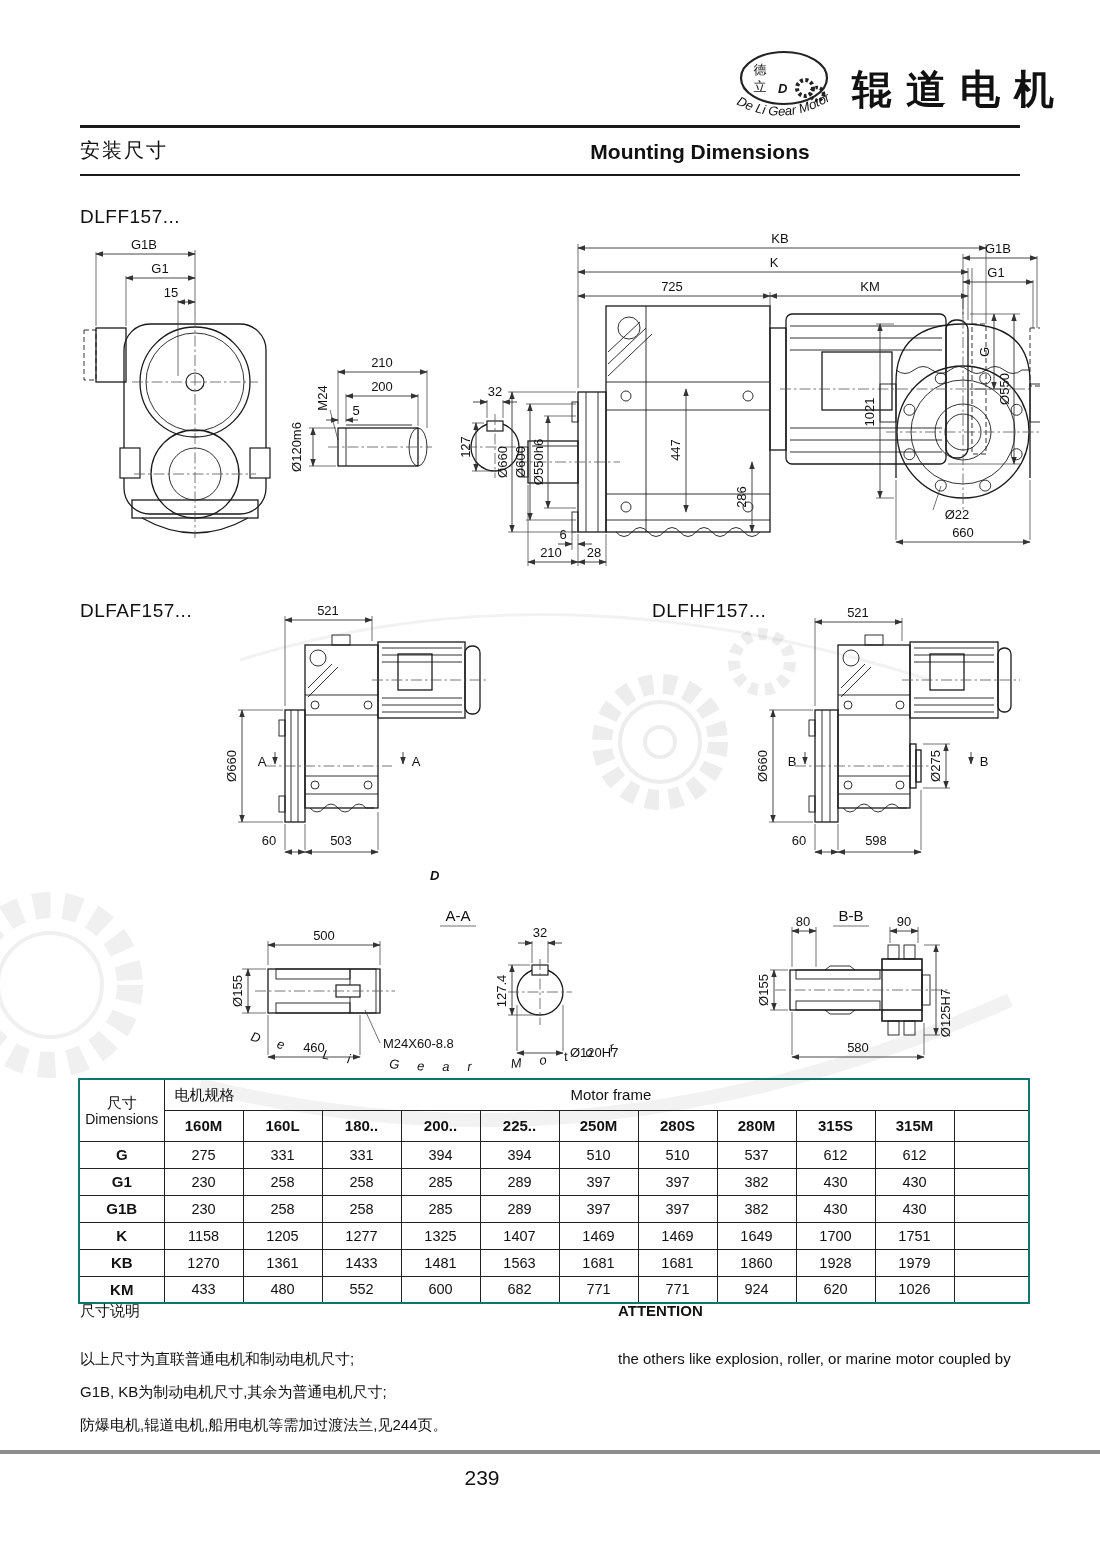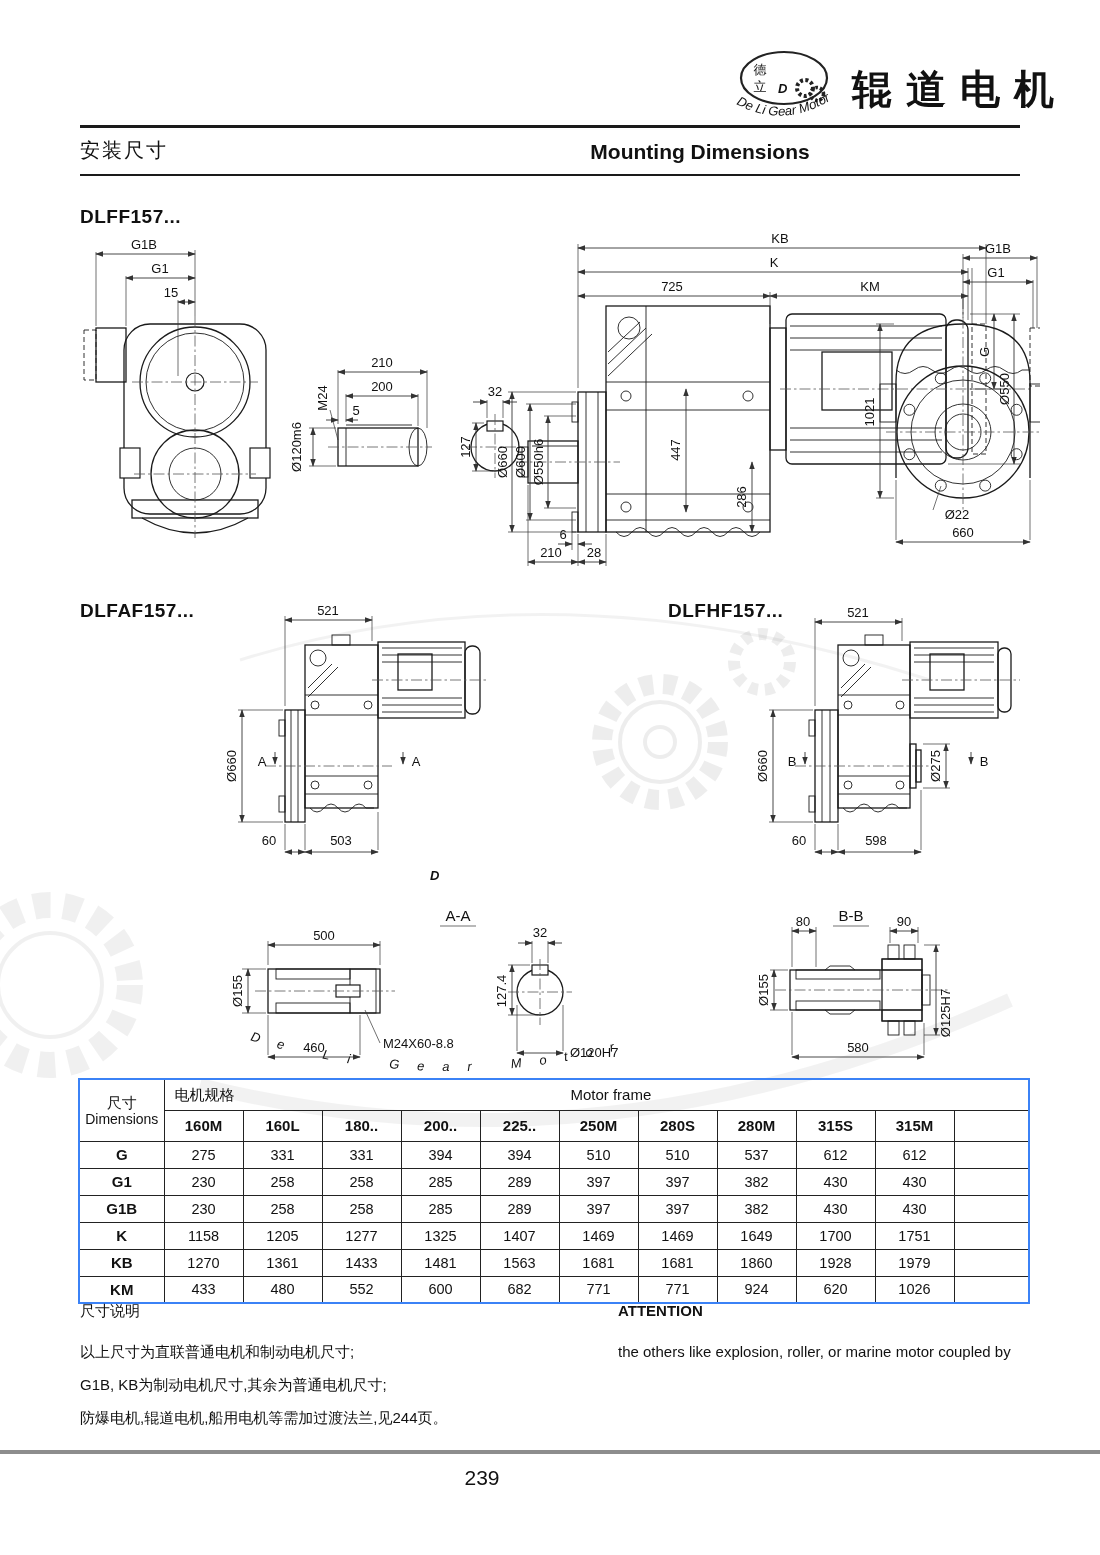--- a/index.html
+++ b/index.html
@@ -5,45 +5,45 @@
   html,body{margin:0;padding:0;background:#fff;}
   .page{position:relative;width:1100px;height:1555px;background:#fff;overflow:hidden;
         font-family:"Liberation Sans","DejaVu Sans",sans-serif;color:#111;}
   .abs{position:absolute;}
   .rule{position:absolute;background:#1a1a1a;}
   .title-cn{position:absolute;left:80px;top:137px;font-size:20px;letter-spacing:2px;}
   .title-en{position:absolute;left:480px;top:140px;width:440px;text-align:center;
             font-size:21px;font-weight:bold;}
   .company{position:absolute;left:852px;top:62px;font-size:40px;font-weight:bold;
            letter-spacing:14px;font-family:"DejaVu Serif","Liberation Serif",serif;}
-  .dwg-label{position:absolute;font-size:19px;font-weight:bold;letter-spacing:.5px;}
+  .dwg-label{position:absolute;font-size:19px;font-weight:normal;letter-spacing:.5px;}
   svg text{font-family:"Liberation Sans","DejaVu Sans",sans-serif;font-size:13px;fill:#111;}
   svg text.mid{text-anchor:middle;}
   svg text.st{font-size:15px;}
   .ol{fill:none;stroke:#1b1b1b;stroke-width:1.3;}
   .o2{fill:none;stroke:#1b1b1b;stroke-width:.9;}
   .wf{fill:#fff;stroke:#1b1b1b;stroke-width:1.2;}
   .dl{stroke:#333;stroke-width:.9;fill:none;}
   .ex{stroke:#333;stroke-width:.7;}
   .cl{fill:none;stroke:#555;stroke-width:.8;stroke-dasharray:11 3 2.5 3;}
   .dsh{stroke-dasharray:5 3;}
   .dimtable{position:absolute;left:78px;top:1078px;width:950px;border-collapse:collapse;
-            table-layout:fixed;border:2px solid #3b82f6;}
+            table-layout:fixed;border:2px solid #0f766e;}
   .dimtable th,.dimtable td{border:1.5px solid #222;text-align:center;padding:0;
             font-size:14px;color:#111;font-weight:normal;}
   .dimtable tr.h1{height:31px;} .dimtable tr.h2{height:31px;} .dimtable tr.d{height:27px;}
   .dimtable th.framecol{font-weight:bold;font-size:15px;}
   .dimtable th.rowlab{font-weight:bold;font-size:15px;}
   .dimtable td{font-size:14.5px;}
   th.spec{position:relative;}
   .spec-cn{position:absolute;left:10px;top:50%;transform:translateY(-50%);font-size:15px;}
   .spec-en{font-size:15px;margin-left:29px;}
   .dim-cn{font-size:15px;line-height:17px;} .dim-en{font-size:14px;line-height:16px;}
   .notes{position:absolute;top:1294px;font-size:15px;line-height:33px;}
-  .notes .t{margin-bottom:8px;}
+  .notes .t{margin-bottom:15px;}
   .notes-en .t{font-weight:bold;}
   .pageno{position:absolute;left:0;top:1466px;width:964px;text-align:center;font-size:21px;}
   .botline{position:absolute;left:0;top:1450px;width:1100px;height:4px;background:#8d8d8d;}
   .wm{position:absolute;left:0;top:0;z-index:0;pointer-events:none;}
   .z1{z-index:1;}
 </style>
 </head>
 <body>
 
 <div class="page">
@@ -292,21 +292,21 @@
       <line x1="861" y1="254" x2="853" y2="278" class="ex"></line>
       <text x="877" y="287" class="mid">Ø22</text>
       <line x1="816" y1="248" x2="816" y2="308" class="ex"></line>
       <line x1="950" y1="248" x2="950" y2="308" class="ex"></line>
       <line x1="816" y1="310" x2="950" y2="310" class="dl" marker-start="url(#a1)" marker-end="url(#a1)"></line>
       <text x="883" y="305" class="mid">660</text>
     </g>
   </svg>
 
   <div class="dwg-label z1" style="left:80px;top:600px;">DLFAF157...</div>
-  <div class="dwg-label z1" style="left:652px;top:600px;margin-left:16px;">DLFHF157...</div>
+  <div class="dwg-label z1" style="left:652px;top:600px;">DLFHF157...</div>
 
   <svg class="abs z1" style="left:70px;top:600px;" width="980" height="310" viewBox="0 0 980 310">
     <defs>
       <marker id="a2" viewBox="0 0 10 10" refX="9" refY="5" markerWidth="9" markerHeight="9" orient="auto-start-reverse">
         <path d="M0,1.5 L10,5 L0,8.5 z" fill="#333"></path>
         </marker>
     </defs>
 
     <g>
       <rect x="262" y="35" width="18" height="10" class="o2"></rect>

